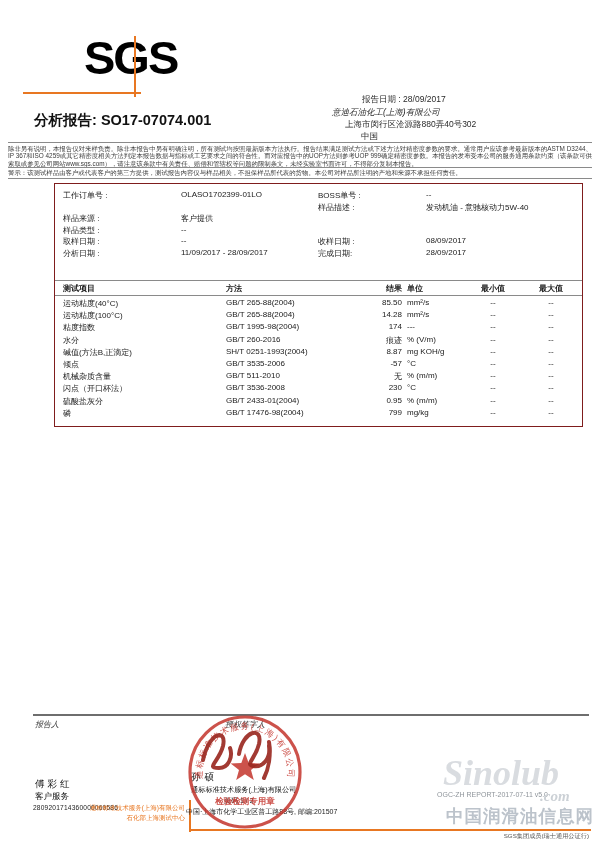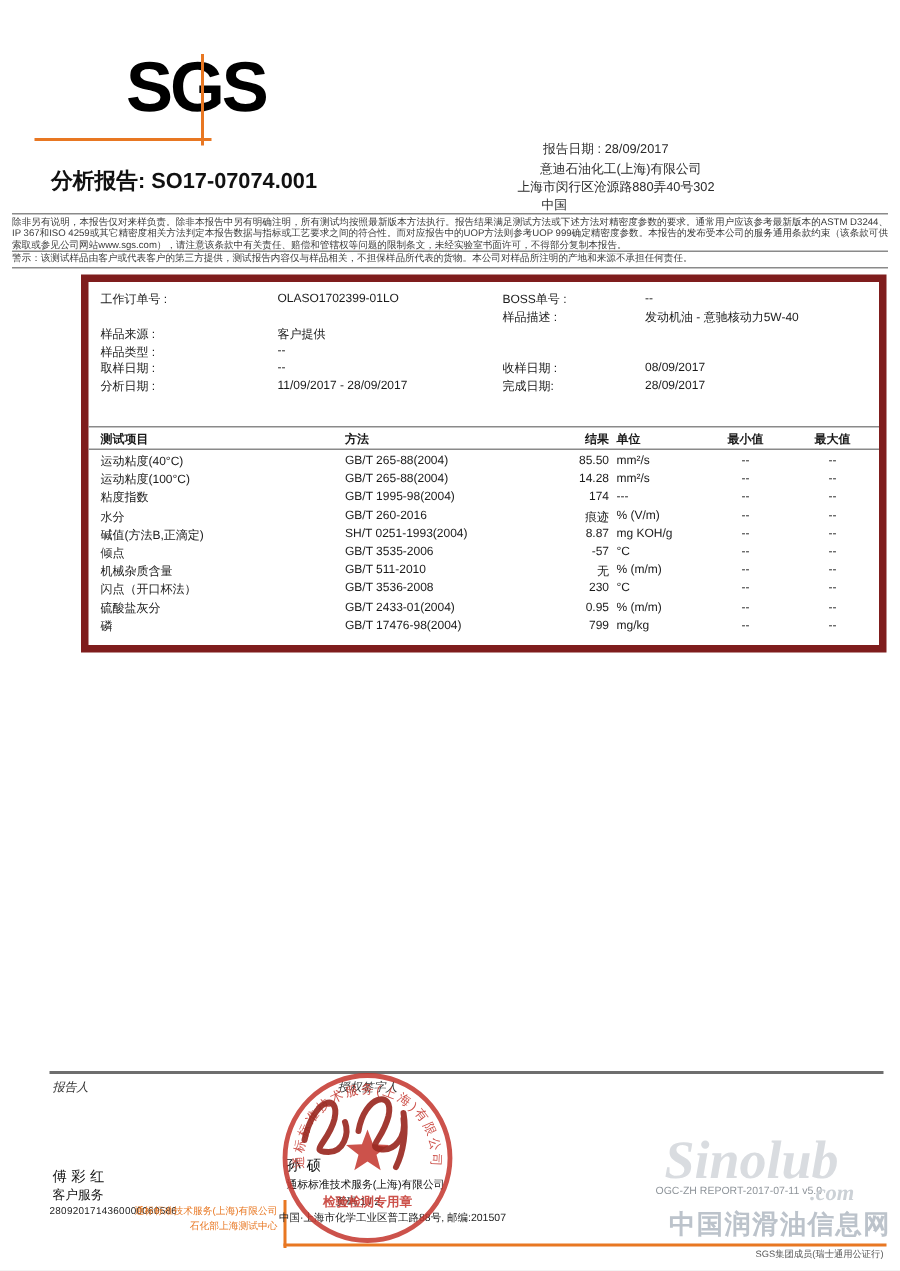--- a/index.html
+++ b/index.html
@@ -9,38 +9,38 @@
 
   
   #logo-text{left:36px;top:34px;font-size:47px;font-weight:bold;color:#000000;letter-spacing:-2px;line-height:1;margin-left:48px;}
   #logo-hline{left:23px;top:92px;width:118px;height:2px;background:#e87722;}
   #logo-vline{left:134px;top:36px;width:2px;height:61px;background:#e87722;}
 
   
   #report-title{left:34px;top:111px;font-size:14.5px;font-weight:bold;color:#111;}
   .recip{font-size:8.5px;color:#2b2b2b;}
   #recip-date{left:351px;top:94px;margin-left:11px;}
-  #recip-company{left:360px;top:107px;}
+  #recip-company{left:332px;top:107px;font-style:italic;}
   #recip-address{left:345px;top:119px;}
   #recip-country{left:361px;top:131px;}
 
   
   .hline{height:0;border-top:1px solid #8a8a8a;}
   #disc-l1{left:8px;top:142px;width:584px;}
   #disc-text{left:8px;top:145px;width:584px;font-size:6.4px;line-height:7.4px;color:#3a3a3a;
              text-align:justify;white-space:normal;}
   #disc-l2{left:8px;top:167px;width:584px;}
   #disc-warning{left:8px;top:169px;width:584px;font-size:6.4px;line-height:7.4px;color:#3a3a3a;white-space:normal;}
   #disc-l3{left:8px;top:178px;width:584px;}
 
   
-  #info-box{left:54px;top:183px;width:527px;height:242px;border:5px solid #7f1d1d;}
+  #info-box{left:54px;top:183px;width:527px;height:242px;border:1px solid #7f1d1d;}
   .info-row{position:relative;height:11.6px;font-size:8px;}
   .info-row span{position:absolute;top:0;white-space:nowrap;}
-  .i-l1{left:8px;} .i-v1{left:126px;} .i-l2{left:276px;} .i-v2{left:371px;}
+  .i-l1{left:8px;} .i-v1{left:126px;} .i-l2{left:263px;} .i-v2{left:371px;}
   #info-rows{position:absolute;left:0;top:6px;right:0;}
   #sep1{position:absolute;left:0;right:0;top:96px;}
   #res-head{position:absolute;left:0;right:0;top:99px;height:12px;font-size:8px;font-weight:bold;}
   #sep2{position:absolute;left:0;right:0;top:111px;}
   #res-rows{position:absolute;left:0;right:0;top:114px;}
   .res-row{position:relative;height:12.2px;font-size:8px;}
   .res-row span,#res-head span{position:absolute;top:0;white-space:nowrap;}
   .c-item{left:8px;} .c-method{left:171px;}
   .c-result{left:240px;width:107px;text-align:right;}
   .c-unit{left:352px;}

